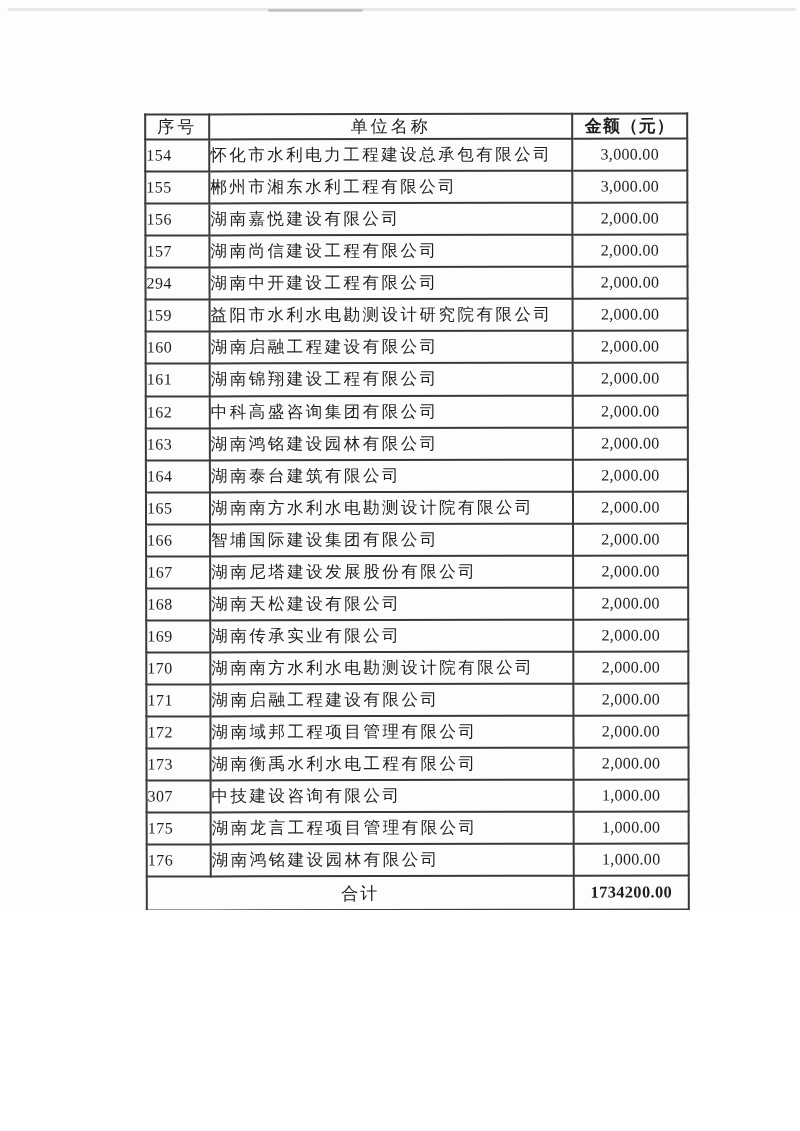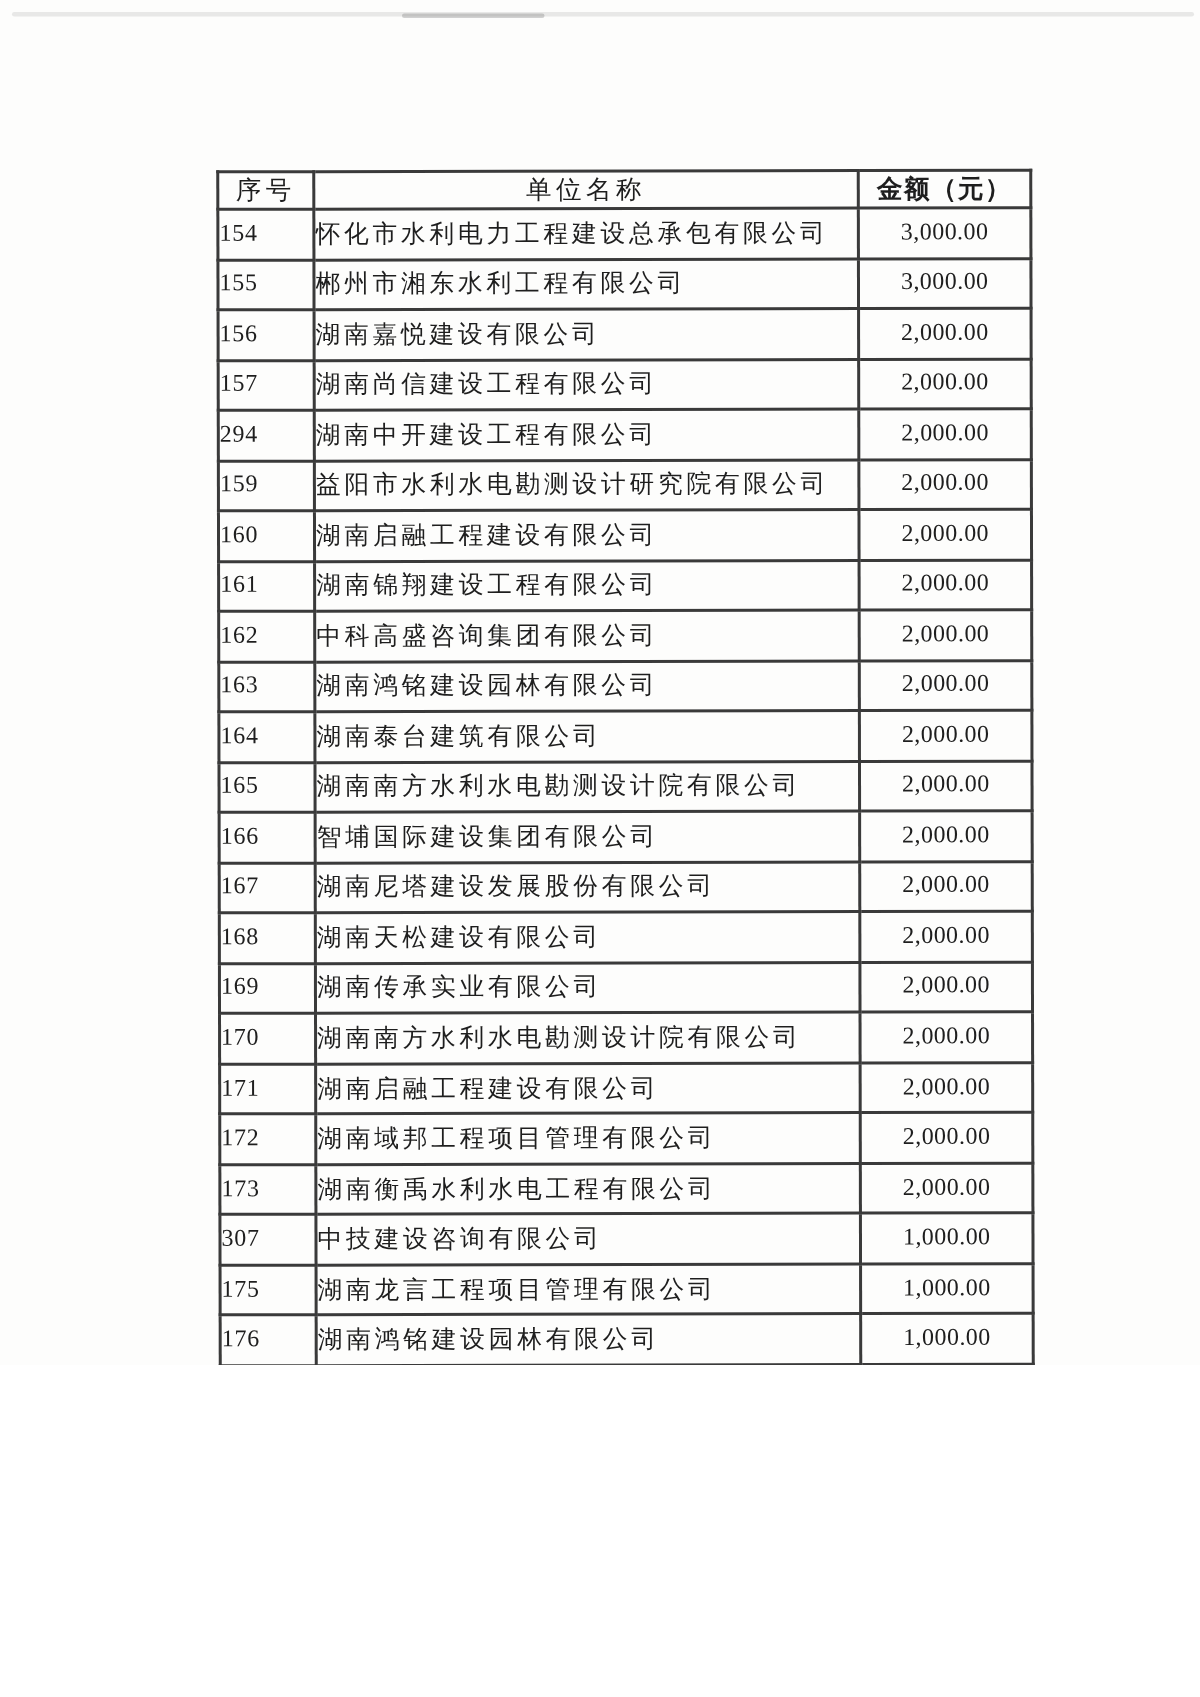--- a/index.html
+++ b/index.html
@@ -248,19 +248,23 @@
         <tr>
           <td class="c-no">175</td>
           <td class="c-name">湖南龙言工程项目管理有限公司</td>
           <td class="c-amt">1,000.00</td>
         </tr>
         <tr>
           <td class="c-no">176</td>
           <td class="c-name">湖南鸿铭建设园林有限公司</td>
           <td class="c-amt">1,000.00</td>
         </tr>
+        <tr>
+          <td class="total-label" colspan="2">合计</td>
+          <td class="total-amt">1734200.00</td>
+        </tr>
       </tbody>
     </table>
   </div>
 
   <div class="page-number">— 8 —</div>
 
 </div>
 
 </body></html>

